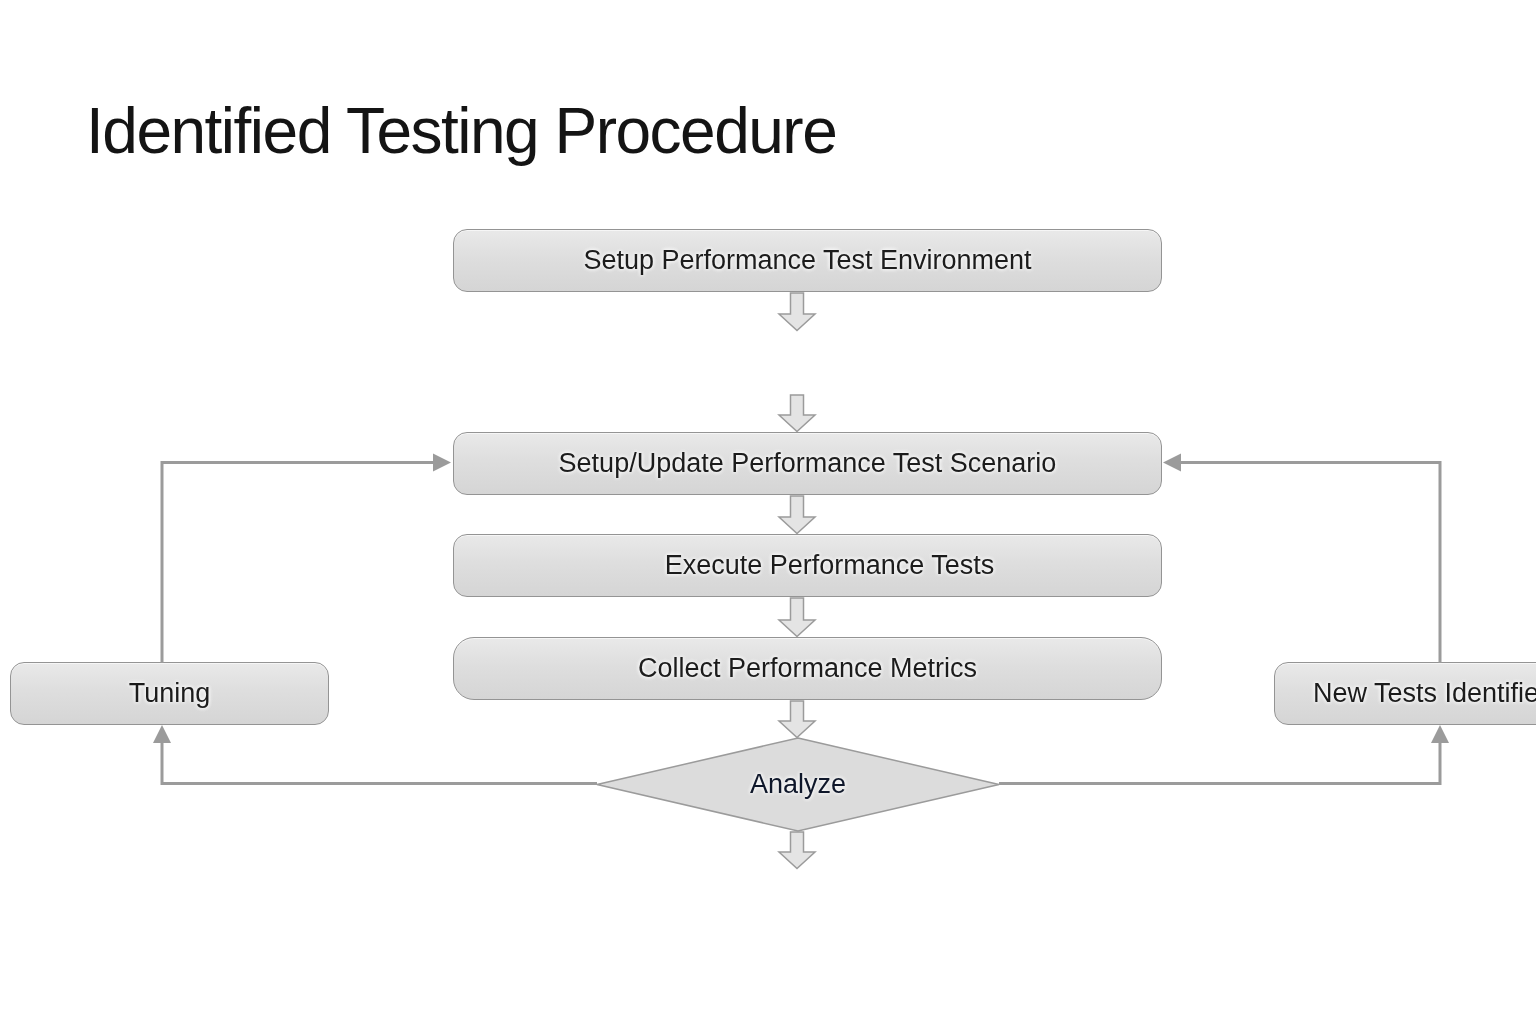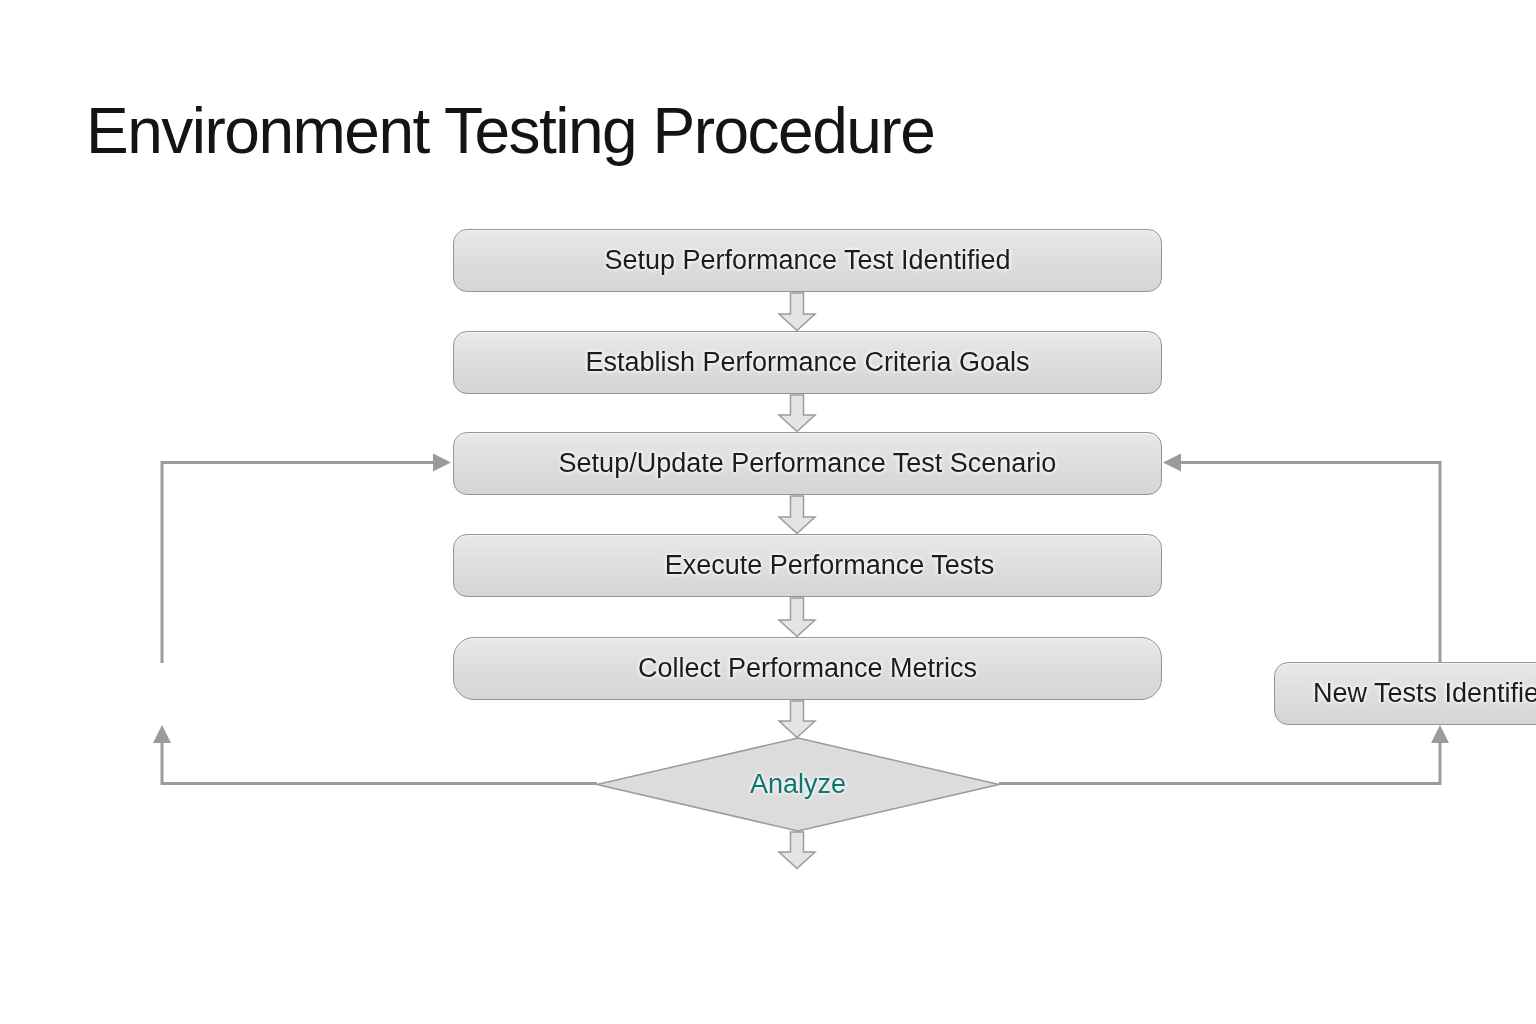--- a/index.html
+++ b/index.html
@@ -37,47 +37,47 @@
     white-space: nowrap;
   }
   .main-node { left: 453px; width: 709px; height: 63px; }
   .side-node { width: 319px; height: 63px; }
   .flow-arrow { position: absolute; display: block; }
   .overlay { position: absolute; left: 0; top: 0; pointer-events: none; }
   .diamond-wrap { position: absolute; left: 594px; top: 734px; width: 408px; height: 101px; }
   .diamond-label {
     position: absolute; left: 0; top: 0; width: 100%; height: 100%;
     display: flex; align-items: center; justify-content: center;
-    font-size: 27px; color: #0f766e;
+    font-size: 27px; color: #0f172a;
     text-shadow: 0 0 4px #ffffff, 0 0 4px #ffffff;
   }
 </style>
 </head>
 <body>
 
 <div class="slide">
 
-  <div class="title">Environment Testing Procedure</div>
+  <div class="title">Identified Testing Procedure</div>
 
   <div class="node main-node" style="top:229px;">
-    <span>Setup Performance Test Identified</span>
-  </div>
-  <div class="node main-node" style="top:331px;">
-    <span>Establish Performance Criteria Goals</span>
+    <span>Setup Performance Test Environment</span>
   </div>
   <div class="node main-node" style="top:432px;">
     <span>Setup/Update Performance Test Scenario</span>
   </div>
   <div class="node main-node" style="top:534px;padding-left:44px;">
     <span>Execute Performance Tests</span>
   </div>
   <div class="node main-node" style="top:637px;border-radius:21px;">
     <span>Collect Performance Metrics</span>
   </div>
 
+  <div class="node side-node" style="left:10px; top:662px;">
+    <span>Tuning</span>
+  </div>
   <div class="node side-node" style="left:1274px; top:662px;">
     <span>New Tests Identified</span>
   </div>
 
   <div class="diamond-wrap">
     <svg width="408" height="101" viewBox="0 0 408 101">
       <polygon points="204,4 405,50.5 204,97 3,50.5" fill="#dcdcdc" stroke="#9b9b9b" stroke-width="1.5"></polygon>
     </svg>
     <div class="diamond-label">Analyze</div>
   </div>

